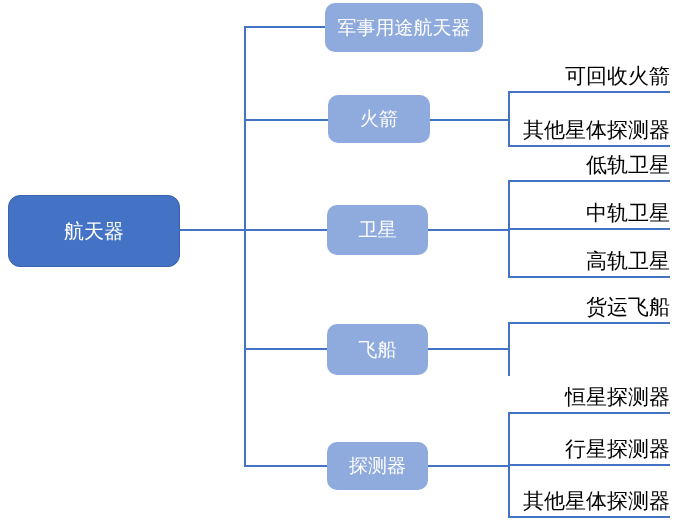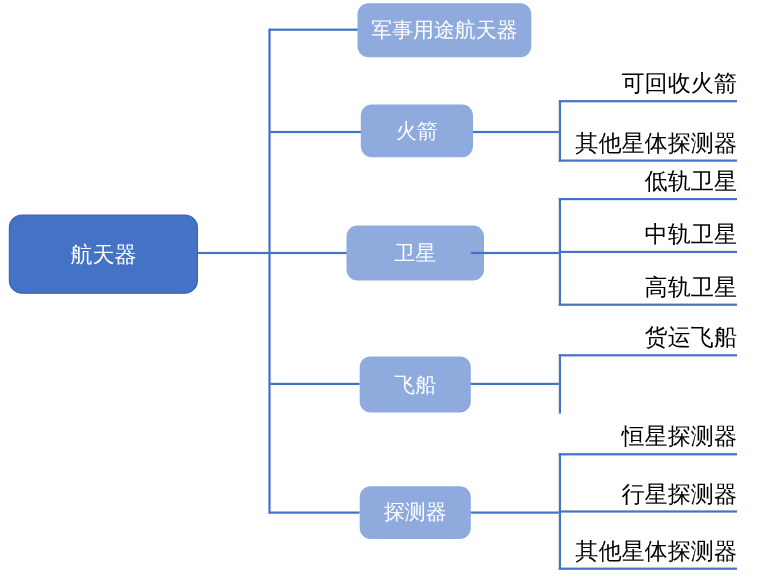--- a/index.html
+++ b/index.html
@@ -69,21 +69,21 @@
   <div class="line hline" style="left:245px;top:26px;width:82px"></div>
   <div class="line hline" style="left:245px;top:119px;width:84px"></div>
   <div class="line hline" style="left:180px;top:229px;width:147px"></div>
   <div class="line hline" style="left:245px;top:348px;width:82px"></div>
   <div class="line hline" style="left:245px;top:465px;width:82px"></div>
 
   <div class="box root-box" style="left:8px;top:195px;width:172px;height:72px">航天器</div>
 
   <div class="box branch-box" style="left:325px;top:3px;width:158px;height:49px">军事用途航天器</div>
   <div class="box branch-box" style="left:328px;top:95px;width:102px;height:48px">火箭</div>
-  <div class="box branch-box" style="left:315px;top:205px;width:125px;height:50px">卫星</div>
+  <div class="box branch-box" style="left:327px;top:205px;width:101px;height:50px">卫星</div>
   <div class="box branch-box" style="left:327px;top:442px;width:101px;height:48px">探测器</div>
   <div class="box branch-box" style="left:327px;top:324px;width:101px;height:51px">飞船</div>
 
   <div class="line hline" style="left:430px;top:119px;width:78px"></div>
   <div class="line vline" style="left:508px;top:91px;height:56px"></div>
   <div class="leaf" style="top:64px">可回收火箭</div>
   <div class="leaf" style="top:118px">其他星体探测器</div>
 
   <div class="line hline" style="left:428px;top:229px;width:80px"></div>
   <div class="line vline" style="left:508px;top:180px;height:98px"></div>

